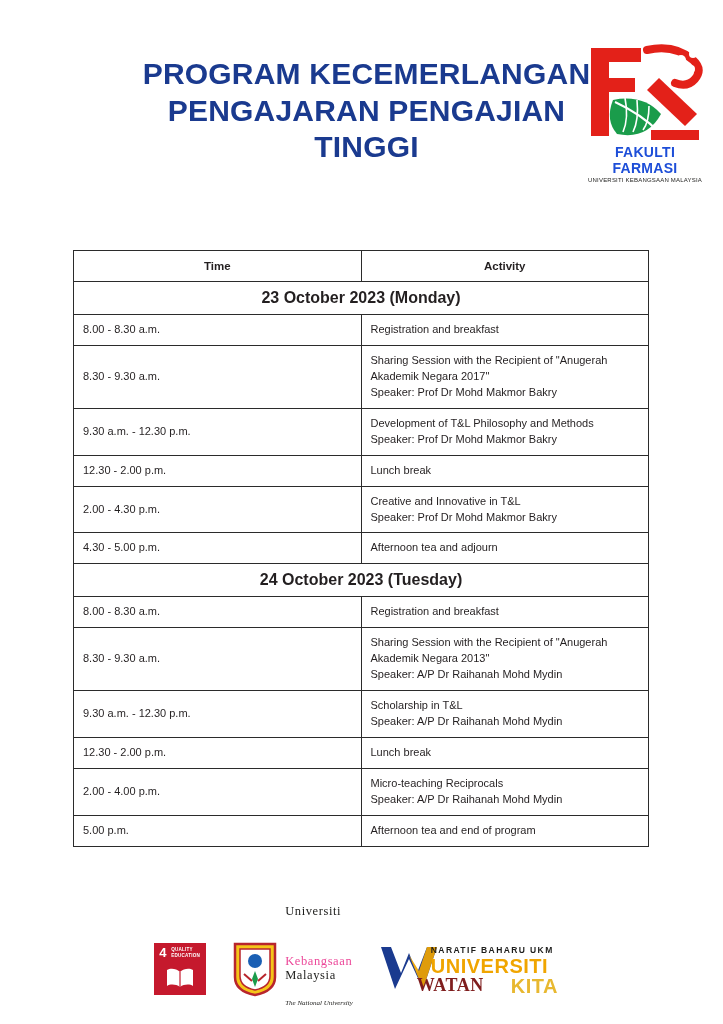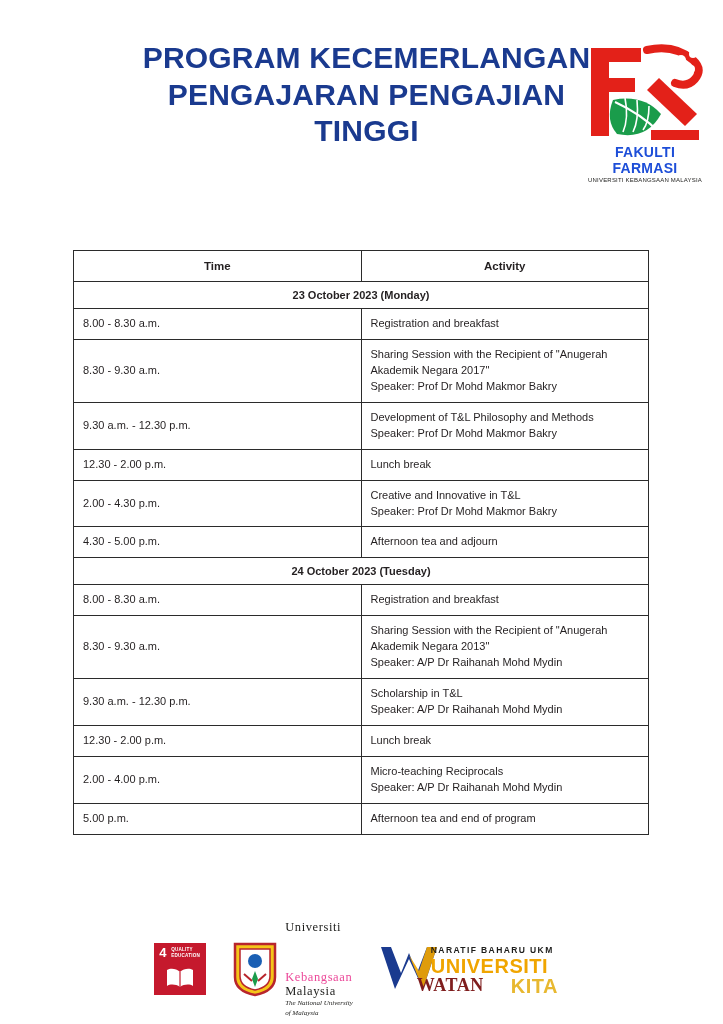--- a/index.html
+++ b/index.html
@@ -15,21 +15,21 @@
   }
 
   
   .header {
     position: relative;
     padding: 40px 0 0 0;
     height: 190px;
   }
   .title {
     width: 540px;
-    margin: 0 auto;
+    margin: 16px auto;
     padding-left: 10px;
     text-align: center;
     font-size: 30px;
     line-height: 1.22;
     font-weight: bold;
     color: #1a3a8f;
     letter-spacing: 0.2px;
   }
   .logo {
     position: absolute;
@@ -79,21 +79,21 @@
     text-align: center;
     font-weight: bold;
     font-size: 11.5px;
     padding: 9px 9px;
   }
   .col-time { width: 50%; }
   .col-act { width: 50%; }
   td.daybar {
     text-align: center;
     font-weight: bold;
-    font-size: 11px;
+    font-size: 16px;
     padding: 9px;
   }
   td.time { line-height: 1.45; }
   td.activity { line-height: 1.45; }
   td.activity .ln { display: block; }
 
   
   .footer {
     position: absolute;
     left: 0;
@@ -135,21 +135,21 @@
   }
   .sdg .book { position: absolute; bottom: 6px; left: 50%; transform: translateX(-50%); }
 
   
   .ukm { display: flex; align-items: center; gap: 7px; }
   .ukm-crest { width: 46px; height: 56px; }
   .ukm-text { line-height: 1.12; }
   .ukm-text .u1 { font-family: "Liberation Serif", serif; font-size: 12.5px; letter-spacing: .6px; color: #1d1d1b; }
   .ukm-text .u2 { font-family: "Liberation Serif", serif; font-size: 12.5px; letter-spacing: .6px; color: #ec4899; margin-top: 36px; }
   .ukm-text .u3 { font-family: "Liberation Serif", serif; font-size: 12.5px; letter-spacing: .6px; color: #1d1d1b; }
-  .ukm-text .u4 { font-family: "Liberation Serif", serif; font-size: 7px; font-style: italic; color: #1d1d1b; margin-top: 2px; }
+  .ukm-text .u4 { font-family: "Liberation Serif", serif; font-size: 7px; font-style: italic; color: #1d1d1b; margin-top: 18px; }
 
   
   .naratif { position: relative; width: 190px; height: 56px; }
   .naratif .nb {
     position: absolute; left: 52px; top: 4px;
     font-size: 8.5px; font-weight: bold; color: #1d1d1b; letter-spacing: 1.4px;
   }
   .naratif .uni {
     position: absolute; left: 52px; top: 15px;
     font-size: 20px; font-weight: bold; color: #f0a500; letter-spacing: .5px; line-height: 1;

